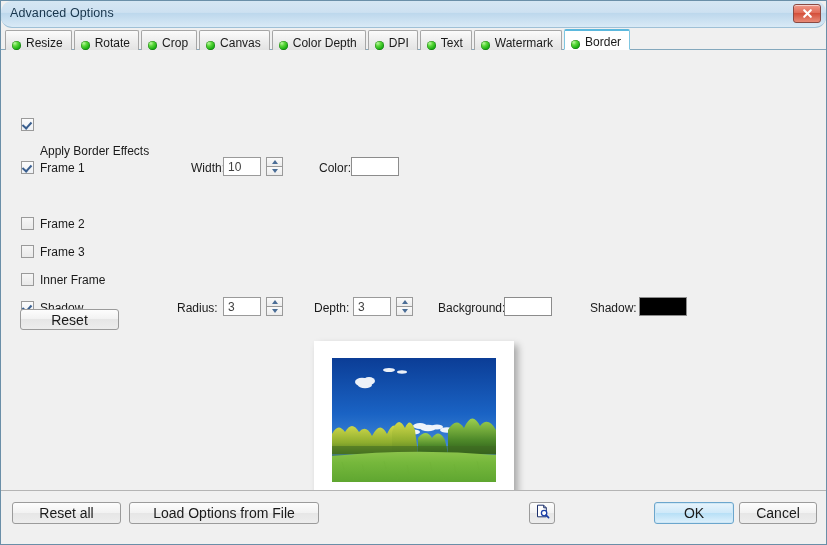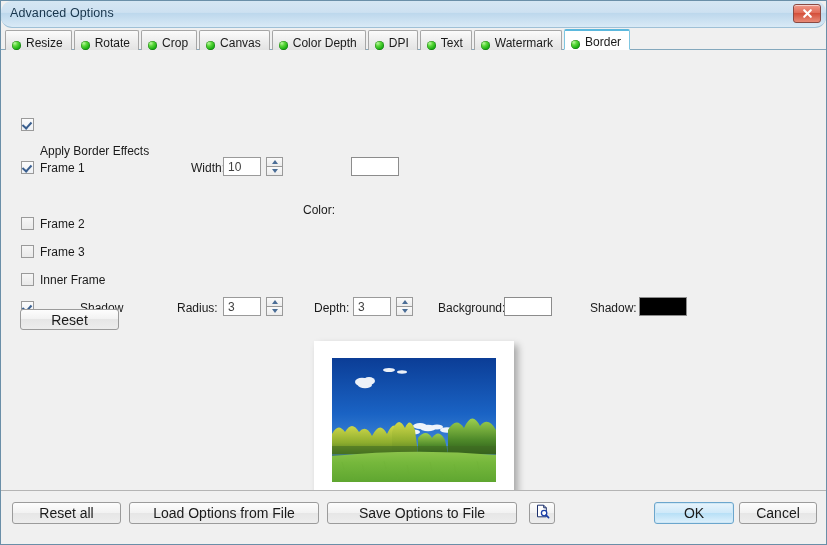--- a/index.html
+++ b/index.html
@@ -336,34 +336,34 @@
       <div class="spin-btns">
         <div class="spin-b">
             <i class="tri-up"></i>
           </div>
         <div class="spin-b">
             <i class="tri-dn"></i>
           </div>
       </div>
     </div>
 
-    <div class="field-label" style="left:302px; top:111px;margin-top:42px;">Color:</div>
+    <div class="field-label" style="left:318px; top:111px;">Color:</div>
     <div class="swatch" id="sw-color" style="left: 350px; top: 107px; background: rgb(255, 255, 255);"></div>
 
     <div class="cb" style="left:20px; top:167px;"></div>
     <div class="cb-label" style="left:39px; top:167px;">Frame 2</div>
 
     <div class="cb" style="left:20px; top:195px;"></div>
     <div class="cb-label" style="left:39px; top:195px;">Frame 3</div>
 
     <div class="cb" style="left:20px; top:223px;"></div>
     <div class="cb-label" style="left:39px; top:223px;">Inner Frame</div>
 
     <div class="cb checked" style="left:20px; top:251px;"></div>
-    <div class="cb-label" style="left:39px; top:251px;margin-left:40px;">Shadow</div>
+    <div class="cb-label" style="left:39px; top:251px;">Shadow</div>
 
     <div class="field-label" style="left:176px; top:251px;">Radius:</div>
     <div class="spin-wrap" style="left:222px; top:247px;">
       <input class="spin-input" value="3" style="">
       <div class="spin-btns">
         <div class="spin-b">
             <i class="tri-up"></i>
           </div>
         <div class="spin-b">
             <i class="tri-dn"></i>
@@ -451,21 +451,20 @@
           </g>
         </svg>
       </div>
     </div>
 
   </div>
 
   <div class="bottombar">
     <div class="btn b-load">Load Options from File</div>
     <div class="btn b-reset-all">Reset all</div>
-    <div class="btn b-save">Save Options to File</div>
     <div class="btn b-preview-icon">
       <span>
         <svg width="15" height="15" viewBox="0 0 15 15">
           <path d="M2.5 1.2 h6.2 l2.6 2.6 v9 h-8.8 z" fill="#ffffff" stroke="#1b2f6b" stroke-width="1"></path>
           <path d="M8.7 1.2 v2.6 h2.6" fill="none" stroke="#1b2f6b" stroke-width="1"></path>
           <circle cx="9.1" cy="9.1" r="2.7" fill="#ffffff" stroke="#1b3fa6" stroke-width="1.3"></circle>
           <path d="M11.1 11.1 L13.6 13.6" stroke="#1b3fa6" stroke-width="1.6" stroke-linecap="round"></path>
         </svg>
       </span>
     </div>

